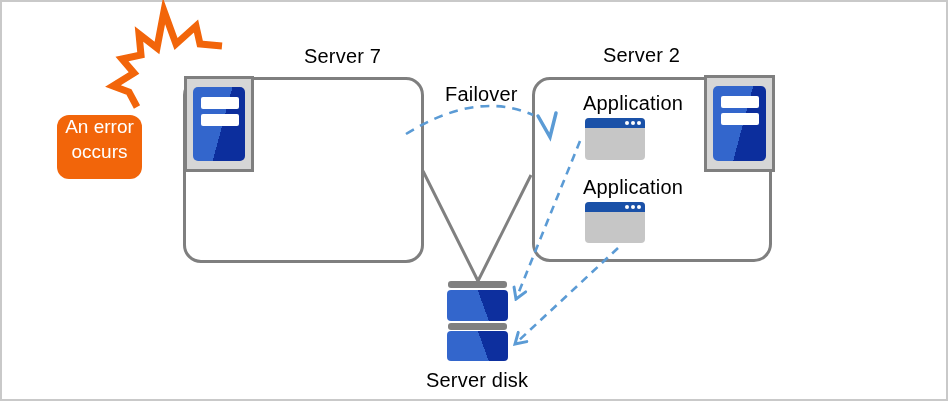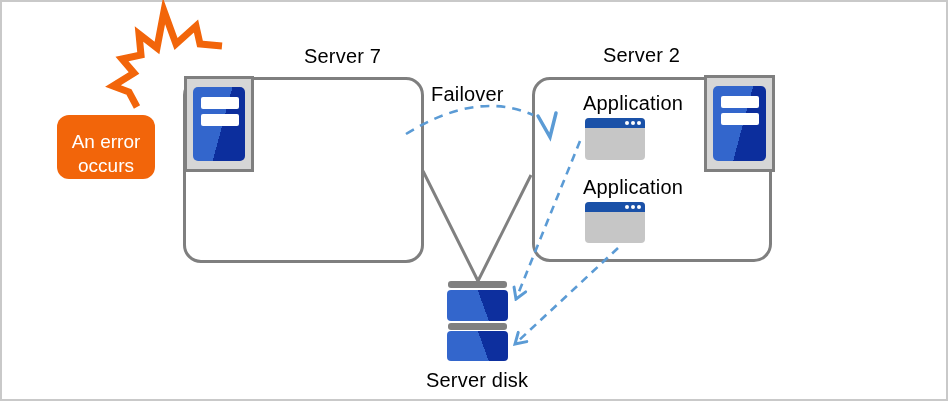--- a/index.html
+++ b/index.html
@@ -31,26 +31,26 @@
 
   
   .app-window { position:absolute; width:60px; border-radius:4px; background:#c6c6c6; overflow:hidden; z-index:3; }
   #app1-window { left:585px; top:118px; height:42px; }
   #app2-window { left:585px; top:202px; height:41px; }
   .app-titlebar { position:relative; height:10px; background:#1a51a8; }
   .app-dots { position:absolute; right:4px; top:3px; display:flex; gap:2px; }
   .app-dot { width:4px; height:4px; border-radius:50%; background:#fff; }
   #app1-label { left:583px; top:92px; }
   #app2-label { left:583px; top:176px; }
-  #failover-label { left:431px; top:83px; }
+  #failover-label { left:445px; top:83px; }
 
   
-  .callout { position:absolute; left:57px; top:115px; width:98px; height:64px;
+  .callout { position:absolute; left:57px; top:115px; width:85px; height:64px;
              background:#f2650a; border-radius:12px; color:#fff; font-size:19px;
-             display:flex; align-items:flex-end; justify-content:center; text-align:center;
+             display:flex; align-items:flex-start; justify-content:center; text-align:center;
              line-height:1.3; z-index:3; }
   .callout-inner { padding:0 6px; }
 
   
   .disk { position:absolute; left:447px; top:281px; width:61px; height:80px; z-index:3; }
   .disk .cap { position:absolute; left:1px; width:59px; height:7px; background:#808080; border-radius:3px; }
   .disk .cap.c1 { top:0; }
   .disk .cap.c2 { top:42px; }
   .disk .platter { position:absolute; left:0; width:61px; height:31px; border-radius:4px;
                    background:linear-gradient(70deg, #3366cc 58%, #0d2f9e 58%); }

